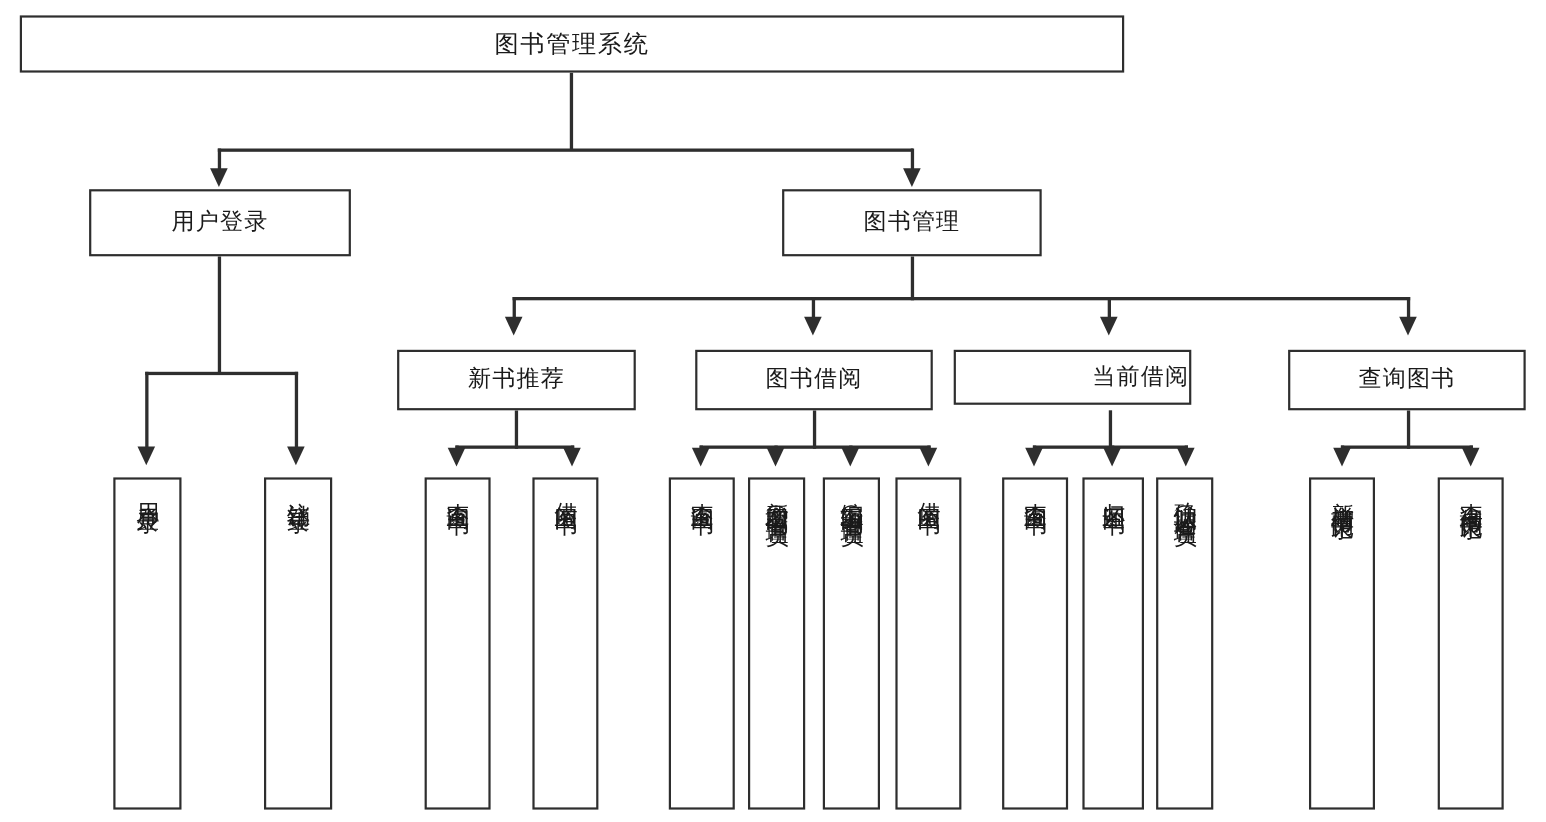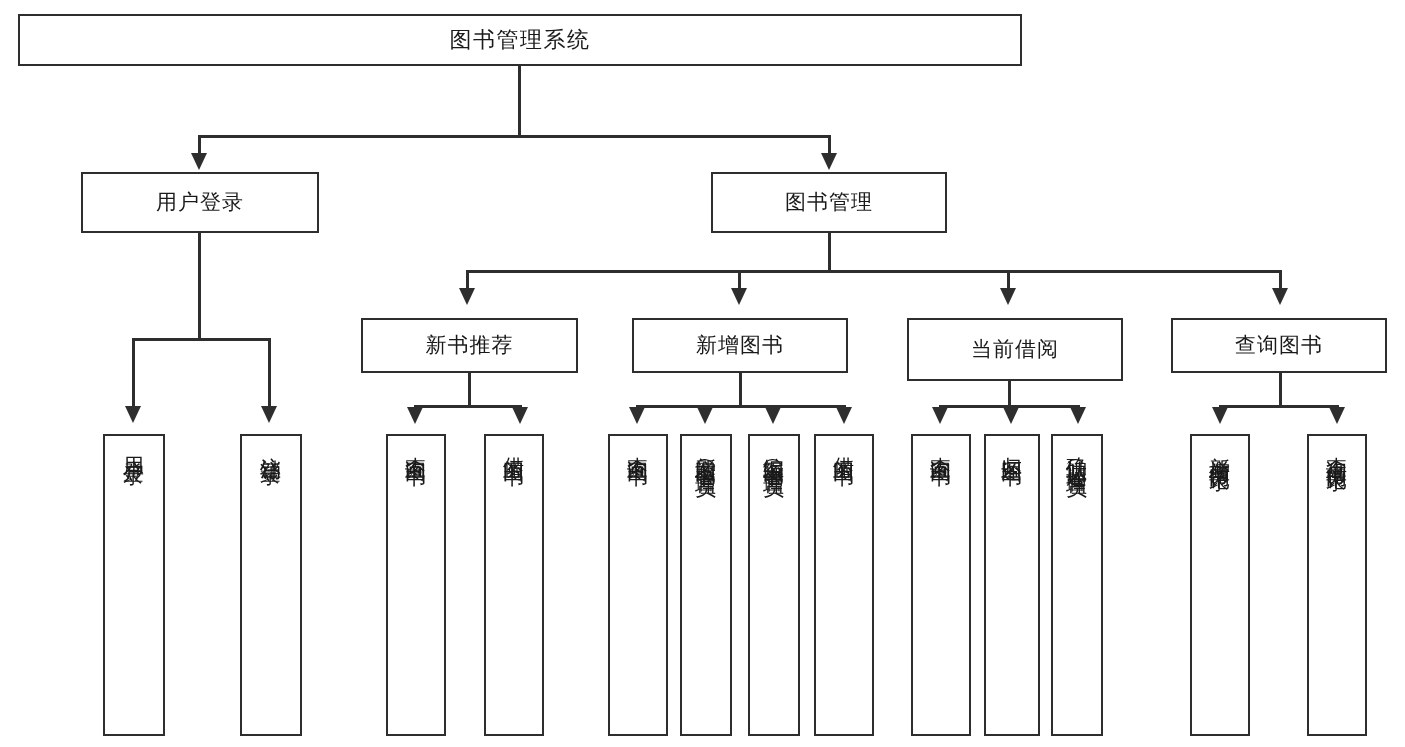--- a/index.html
+++ b/index.html
@@ -164,23 +164,23 @@
     <span class="label">用户登录</span>
   </div>
   <div class="node horiz" style="left:361px; top:318px; width:217px; height:55px;">
     <span class="label">新书推荐</span>
   </div>
 
   <div class="node horiz" style="left:711px; top:172px; width:236px; height:61px;">
     <span class="label">图书管理</span>
   </div>
   <div class="node horiz" style="left:632px; top:318px; width:216px; height:55px;">
-    <span class="label">新增图书</span>
-  </div>
-  <div class="node horiz" style="left:907px; top:318px; width:216px; height:63px;">
+    <span class="label">图书借阅</span>
+  </div>
+  <div class="node horiz" style="left:867px; top:318px; width:216px; height:50px;justify-content:flex-end;">
     <span class="label">当前借阅</span>
   </div>
   <div class="node horiz" style="left:1171px; top:318px; width:216px; height:55px;">
     <span class="label">查询图书</span>
   </div>
 
   <div class="node leaf" style="left:103px; top:434px; width:62px; height:302px;">
     <span class="label">用户登录</span>
   </div>
   <div class="node leaf" style="left:240px; top:434px; width:62px; height:302px;">

